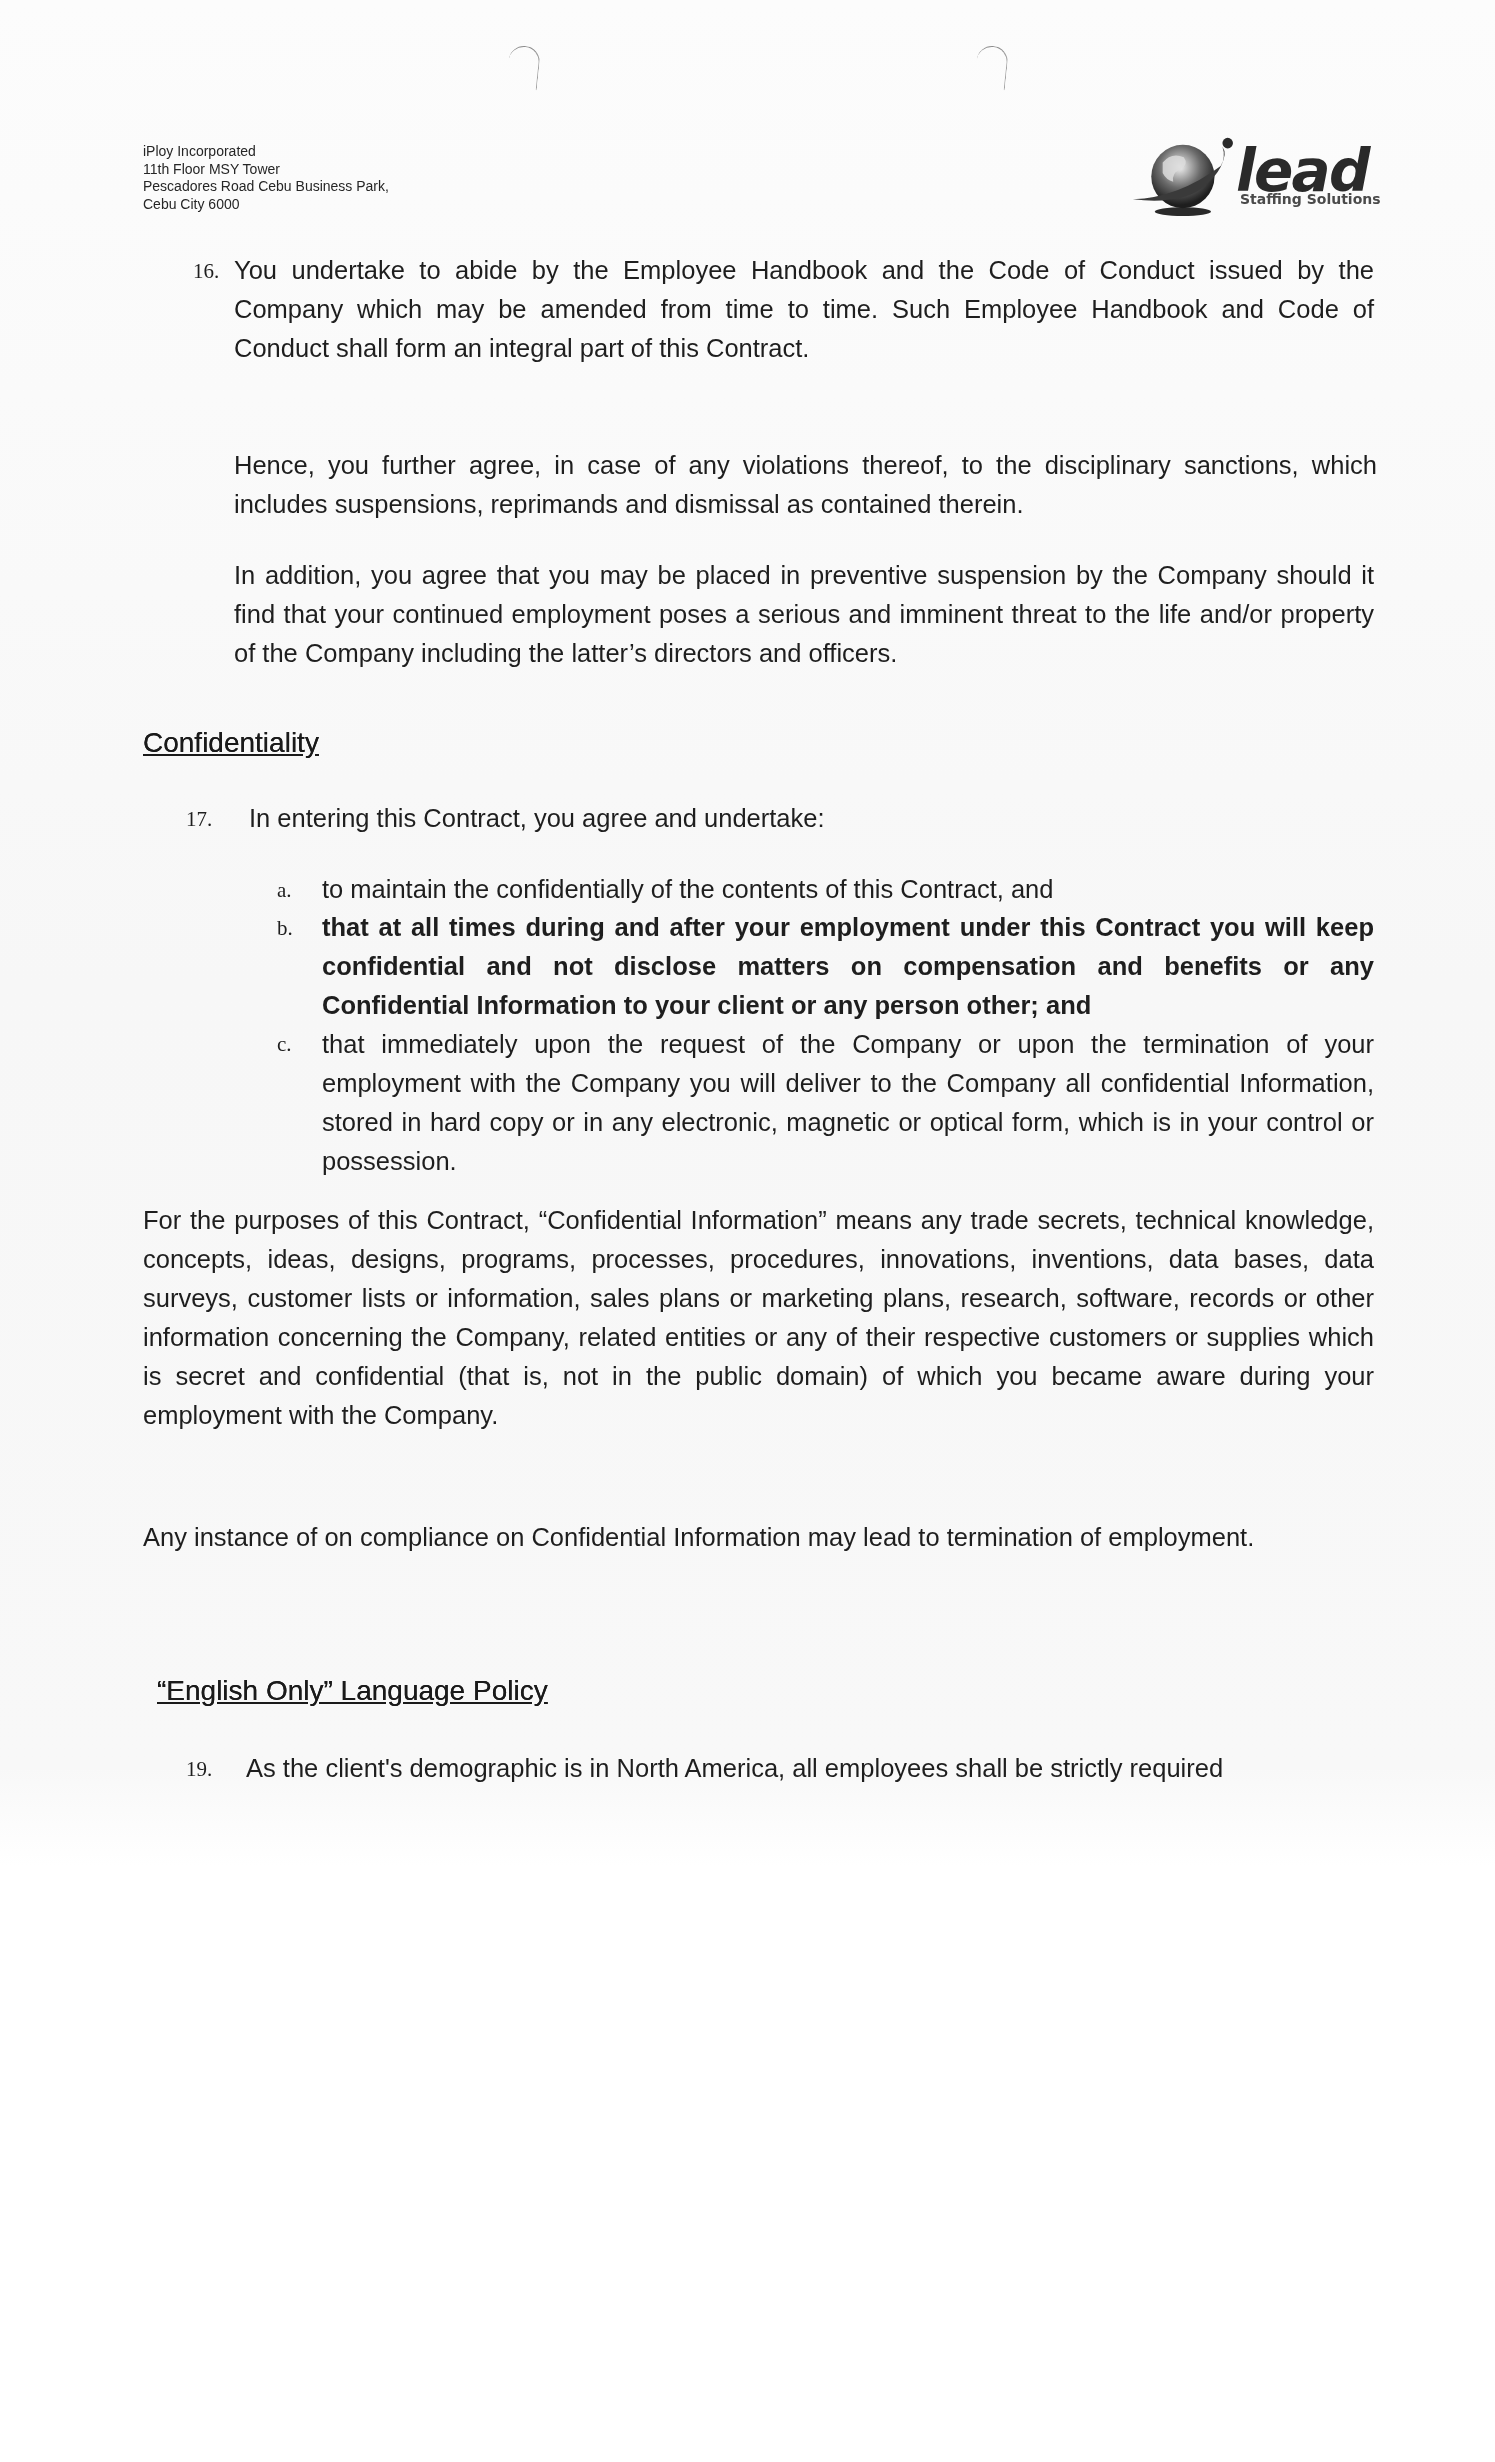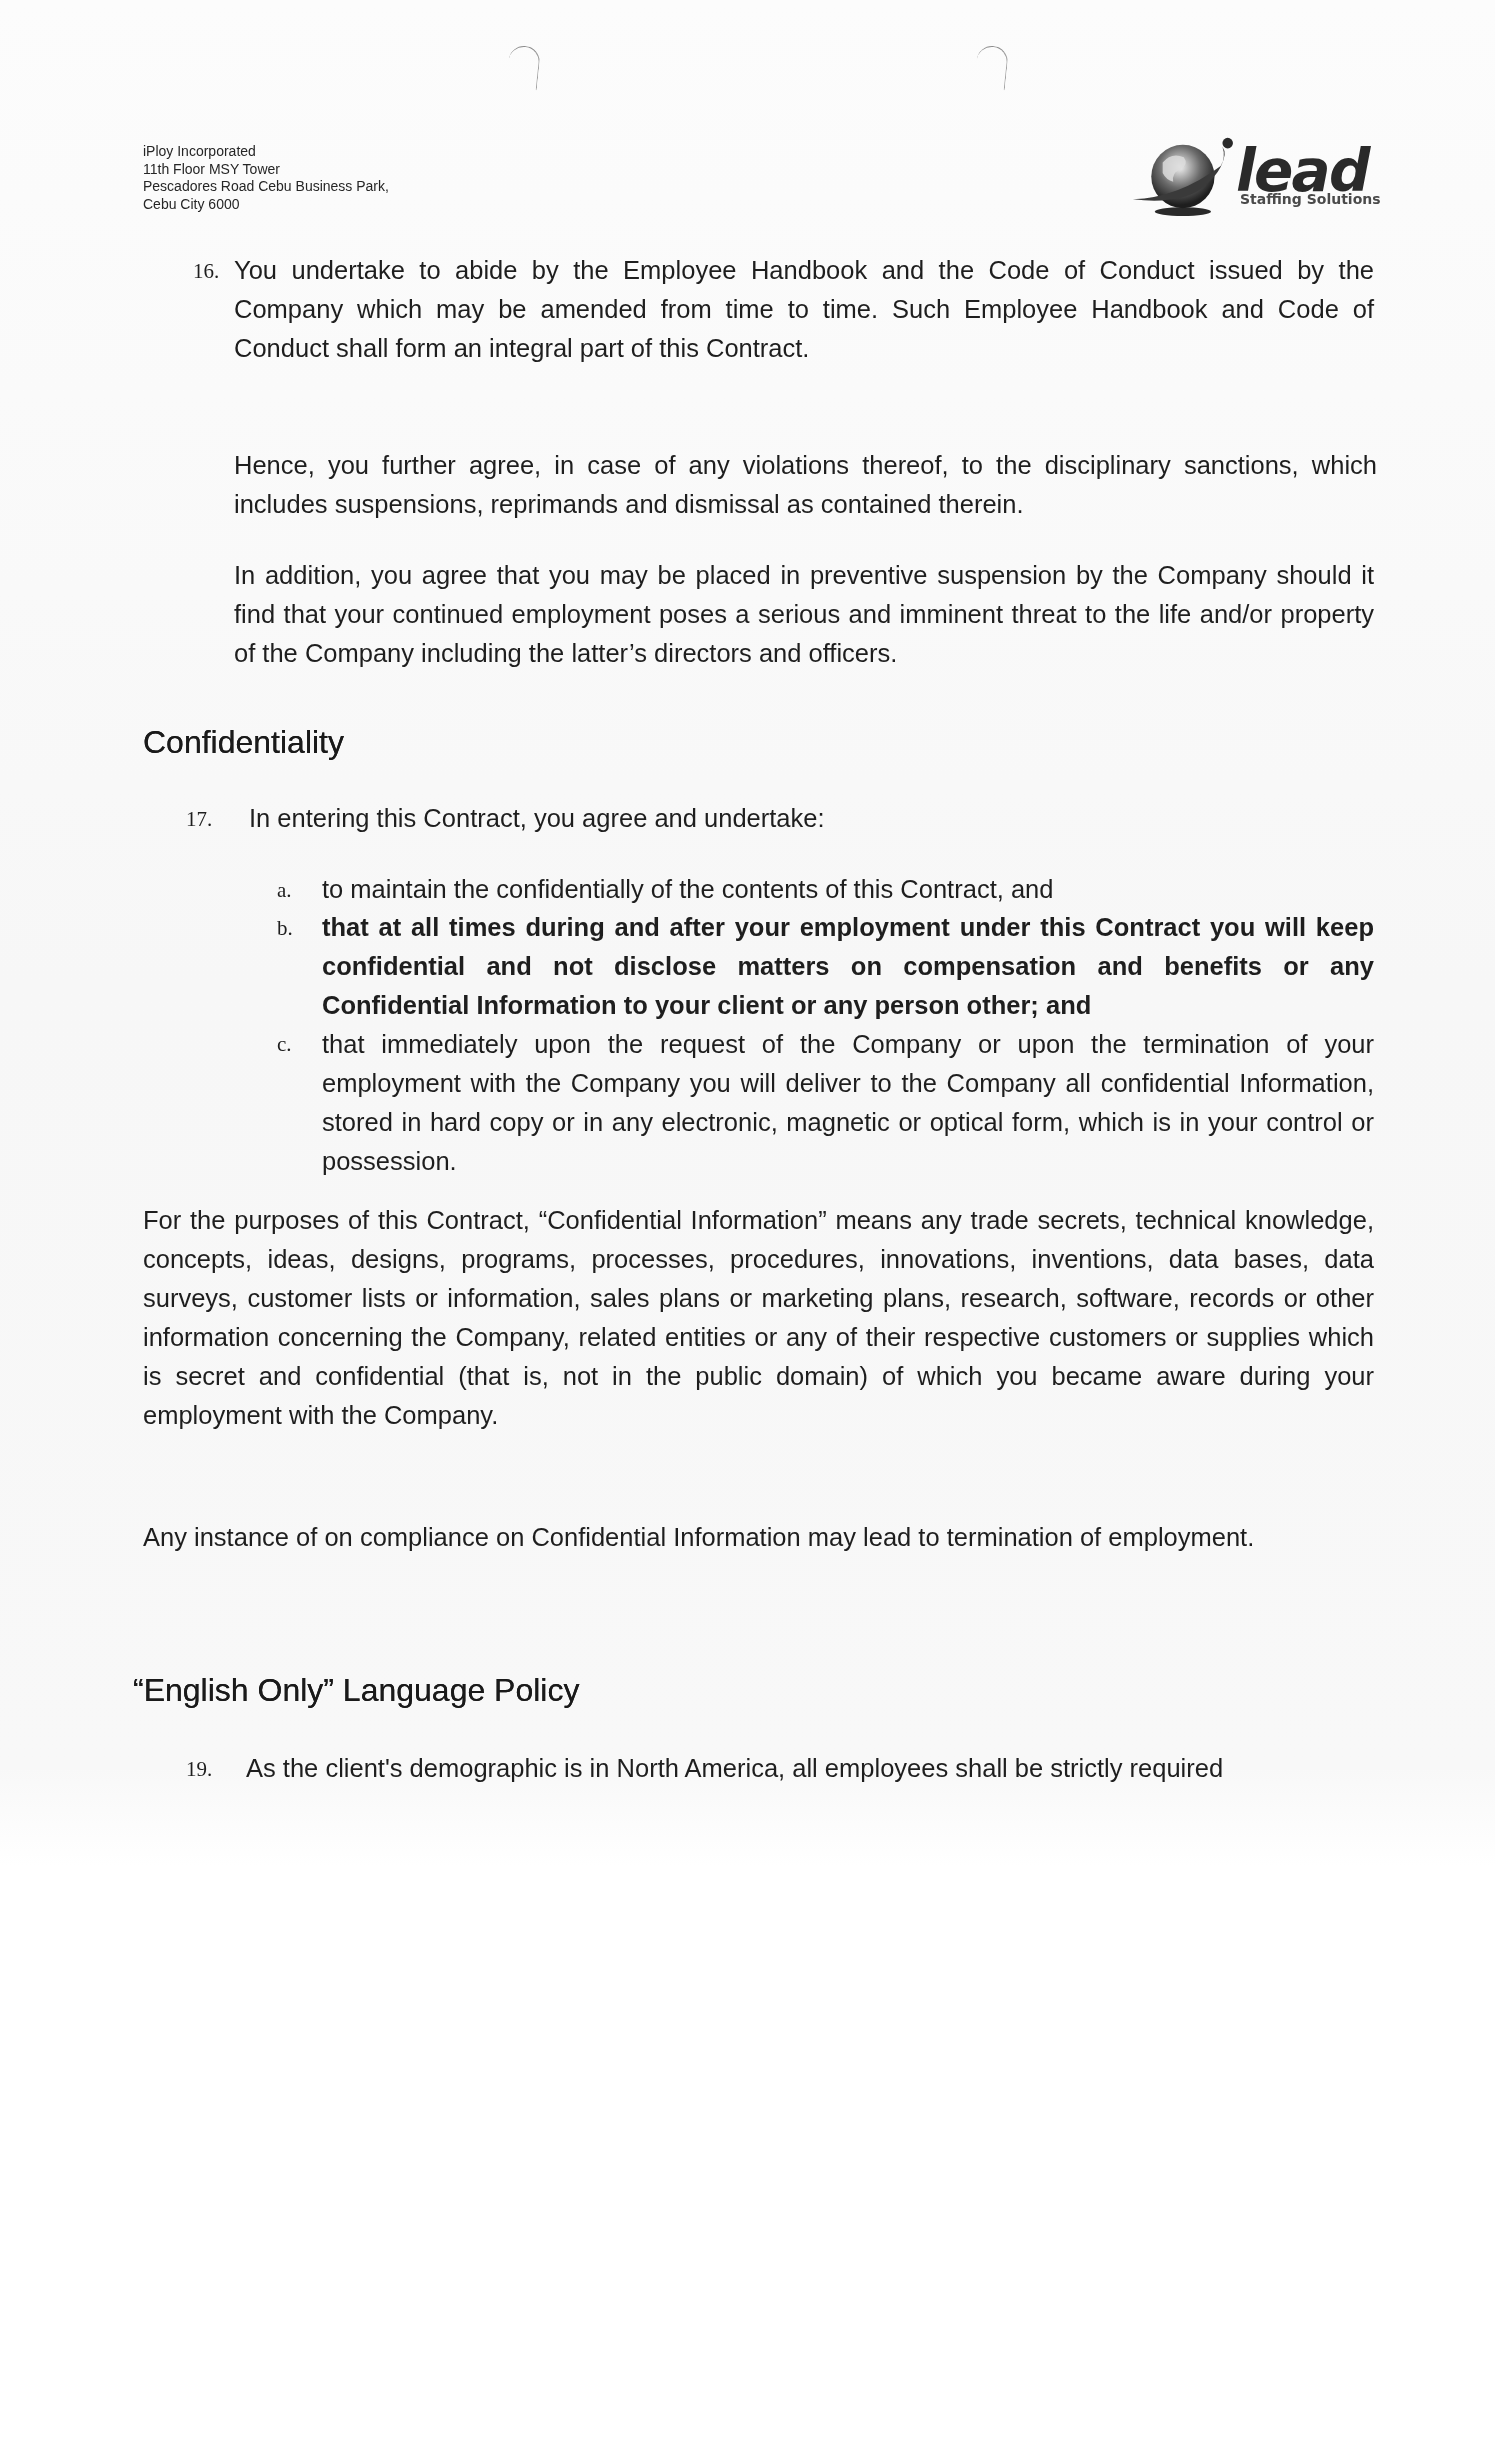--- a/index.html
+++ b/index.html
@@ -47,21 +47,21 @@
     font-size: 14px; color: #4a4a4a;
   }
 
   .content {
     position: absolute; left: 0; top: 0; width: 1495px;
     font-size: 25.5px; line-height: 39px;
   }
   .para { position: absolute; }
   .num { position: absolute; font-family: "Liberation Serif", "DejaVu Serif", serif; font-size: 21px; }
   .justify { text-align: justify; text-align-last: left; }
-  .heading { position: absolute; font-weight: bold; font-size: 32px; color: #1a1a1a; }
+  .heading { position: absolute; font-weight: bold; font-size: 28px; color: #1a1a1a; text-decoration: underline; }
   .heading.light { font-weight: normal; color: #1a1a1a; text-shadow: 0 0 0.5px #1a1a1a; }
 </style>
 </head>
 <body>
 
 <div class="page">
 
   <div class="punch p1"></div>
   <div class="punch p2"></div>
 
@@ -111,20 +111,20 @@
     <div class="num" style="left:277px; top:909px;">b.</div>
     <div class="para justify" style="left:322px; top:908px; width:1052px;font-weight:bold;">that at all times during and after your employment under this Contract you will keep confidential and not disclose matters on compensation and benefits or any Confidential Information to your client or any person other; and</div>
 
     <div class="num" style="left:277px; top:1025px;">c.</div>
     <div class="para justify" style="left:322px; top:1025px; width:1052px;">that immediately upon the request of the Company or upon the termination of your employment with the Company you will deliver to the Company all confidential Information, stored in hard copy or in any electronic, magnetic or optical form, which is in your control or possession.</div>
 
     <div class="para justify" style="left:143px; top:1201px; width:1231px;">For the purposes of this Contract, “Confidential Information” means any trade secrets, technical knowledge, concepts, ideas, designs, programs, processes, procedures, innovations, inventions, data bases, data surveys, customer lists or information, sales plans or marketing plans, research, software, records or other information concerning the Company, related entities or any of their respective customers or supplies which is secret and confidential (that is, not in the public domain) of which you became aware during your employment with the Company.</div>
 
     <div class="para justify" style="left:143px; top:1518px; width:1231px;">Any instance of on compliance on Confidential Information may lead to termination of employment.</div>
 
-    <div class="heading light" style="left:133px; top:1671px;">“English Only” Language Policy</div>
+    <div class="heading light" style="left:157px; top:1671px;">“English Only” Language Policy</div>
 
     <div class="num" style="left:186px; top:1750px;">19.</div>
     <div class="para" style="left:246px; top:1749px; width:1134px; white-space:nowrap;">As the client's demographic is in North America, all employees shall be strictly required</div>
 
   </div>
 </div>
 
 
 </body></html>

